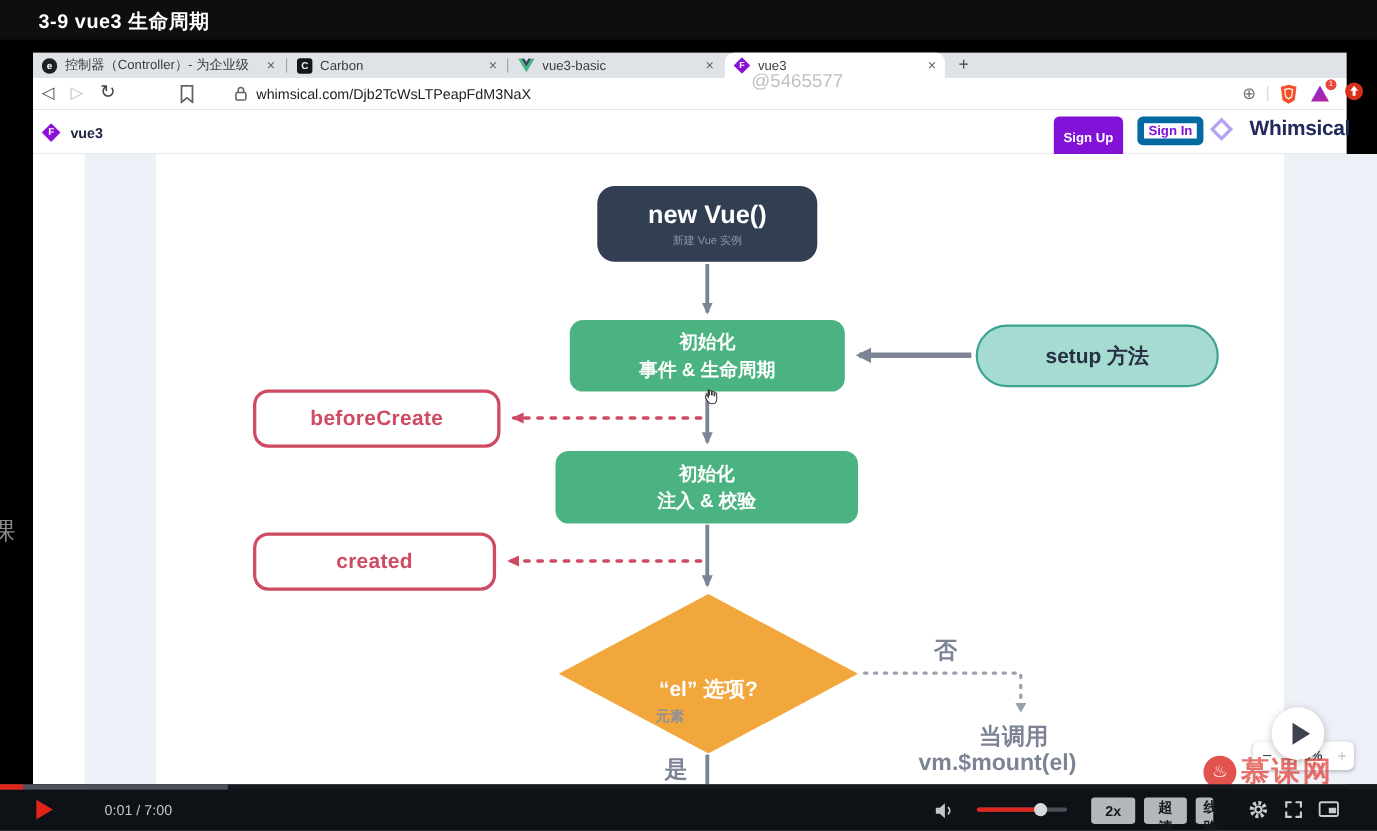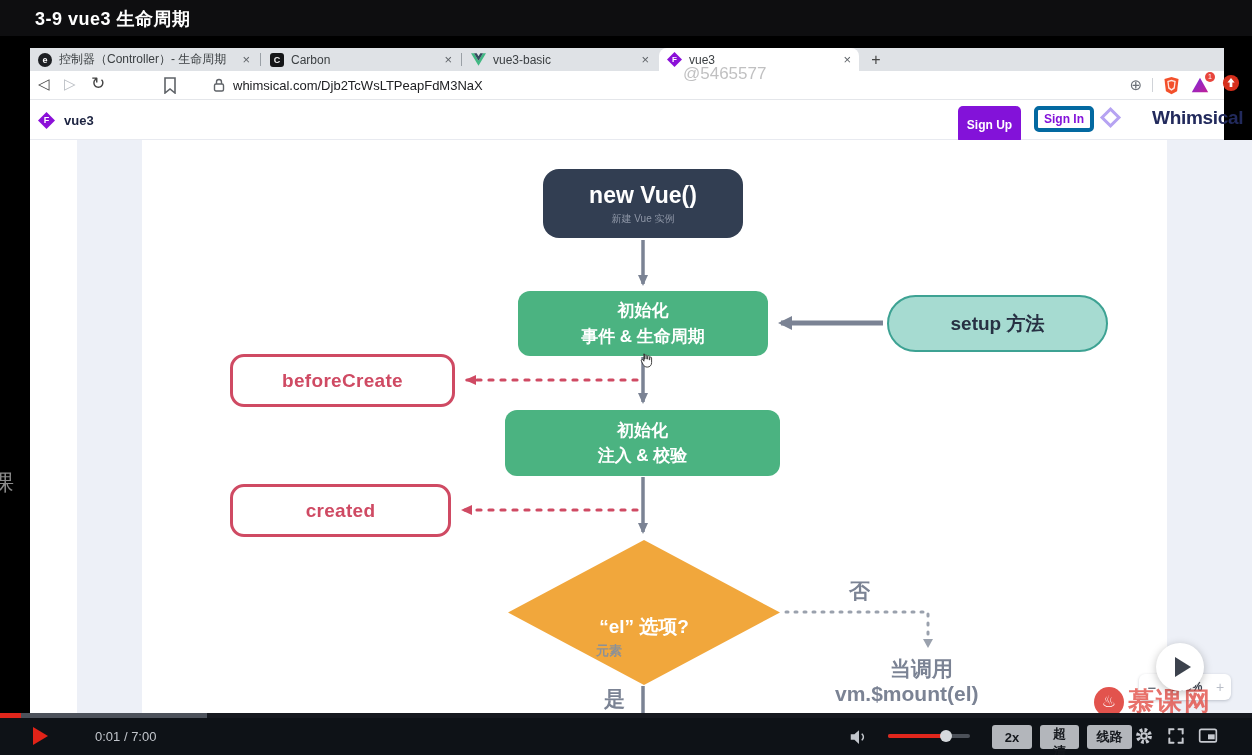--- a/index.html
+++ b/index.html
@@ -36,22 +36,22 @@
   .addr .url { font-size:13px; color:#202124; }
   .nav-right { position:absolute; right:14px; top:3px; height:22px; display:flex; align-items:center; gap:10px; }
   .vsep { width:1px; height:14px; background:#d0d3d8; }
   .badge { position:absolute; right:-5px; top:-4px; min-width:10px; height:10px; background:#e8453c; border-radius:5px; color:#fff; font-size:7px; line-height:10px; text-align:center; padding:0 2px; }
 
   
   .wheader { position:absolute; left:0; top:52px; width:1194px; height:40px; background:#fff; border-bottom:1px solid #e8eaf0; }
   .wdoc { position:absolute; left:8px; top:12px; display:flex; align-items:center; gap:9px; }
   .wdoc .t { font-size:13px; color:#1c2340; font-weight:bold; }
   .btn-signup { position:absolute; left:928px; top:6px; width:63px; height:38px; background:#8312d9; color:#fff; border:none; border-radius:5px; font-size:12px; font-weight:bold; font-family:inherit; }
-  .btn-signin { position:absolute; left:1004px; top:6px; width:60px; height:26px; background:#fff; color:#8312d9; border:4px solid #0369a1; border-radius:5px; font-size:12px; font-weight:bold; font-family:inherit; }
-  .wlogo { position:absolute; left:1076px; top:6px; display:flex; align-items:center; gap:20px; }
+  .btn-signin { position:absolute; left:1004px; top:6px; width:60px; height:26px; background:#fff; color:#8312d9; border:6px solid #0369a1; border-radius:5px; font-size:12px; font-weight:bold; font-family:inherit; }
+  .wlogo { position:absolute; left:1076px; top:6px; display:flex; align-items:center; gap:4px; }
   .wlogo .d-back { position:absolute; left:-3px; top:4px; width:15px; height:15px; border:3px solid #b6a3f2; transform:rotate(45deg); }
   .wlogo .d-front { position:relative; width:16px; height:16px; background:#7a2ce0; transform:rotate(45deg); margin:4px 6px 4px 7px; }
   .wlogo .word { font-size:19px; font-weight:bold; color:#222a5c; letter-spacing:-.3px; }
 
   
   .canvas { position:absolute; left:0; top:92px; width:1194px; height:573px; background:#edf0f7; overflow:hidden;margin-left:47px; }
   .artboard { position:absolute; left:65px; top:0; width:1025px; height:573px; background:#fff; }
   .edges { position:absolute; left:0; top:0; width:1194px; height:573px; z-index:1; }
   .node { position:absolute; z-index:2; display:flex; flex-direction:column; align-items:center; justify-content:center; }
   .n-dark { left:466px; top:29px; width:200px; height:69px; background:#323e52; border-radius:16px; }
@@ -106,21 +106,21 @@
     <span>3-9 vue3 生命周期</span>
   </div>
 
   <span class="side-char">课</span>
 
   <div class="browser">
 
     <div class="tabbar">
       <div class="tab" style="left:0;width:228px;">
         <span class="fav-circle">e</span>
-        <span class="lbl">控制器（Controller）- 生命周期</span>
+        <span class="lbl">控制器（Controller）- 为企业级</span>
         <span class="x">×</span>
       </div>
       <div class="tabsep" style="left:230px;"></div>
       <div class="tab" style="left:232px;width:198px;">
         <span class="fav-square">C</span>
         <span class="lbl">Carbon</span>
         <span class="x">×</span>
       </div>
       <div class="tabsep" style="left:431px;"></div>
       <div class="tab" style="left:433px;width:194px;">
@@ -291,21 +291,21 @@
     <svg class="spk" viewBox="0 0 24 24">
       <path d="M3 9v6h4l5 4.5v-15L7 9z" fill="#c2c6cc"></path>
       <path d="M15.5 9a4.3 4.3 0 010 6" fill="none" stroke="#c2c6cc" stroke-width="1.8" stroke-linecap="round"></path>
     </svg>
     <div class="vol">
       <span class="fill"></span>
       <span class="knob"></span>
     </div>
     <button class="pbtn" style="left:992px;width:40px;">2x</button>
     <button class="pbtn" style="left:1040px;width:39px;">超清</button>
-    <button class="pbtn" style="left:1087px;width:45px;">线路</button>
+    <button class="pbtn" style="left:1087px;width:16px;">线路</button>
     <svg class="ico" style="left:1134px;" viewBox="0 0 24 24">
       <circle cx="12" cy="12" r="7.2" fill="none" stroke="#c7cad0" stroke-width="4.6" stroke-dasharray="3.2 2.4"></circle>
       <circle cx="12" cy="12" r="3.4" fill="none" stroke="#c7cad0" stroke-width="2.4"></circle>
     </svg>
     <svg class="ico" style="left:1166px;" viewBox="0 0 24 24">
       <path d="M4 9V4h5M15 4h5v5M20 15v5h-5M9 20H4v-5" fill="none" stroke="#c7cad0" stroke-width="2.4" stroke-linecap="round"></path>
     </svg>
     <svg class="ico" style="left:1198px;" viewBox="0 0 24 24">
       <rect x="2" y="4" width="20" height="15" rx="2" fill="none" stroke="#c7cad0" stroke-width="2"></rect>
       <rect x="12" y="10" width="8" height="6" fill="#c7cad0"></rect>

